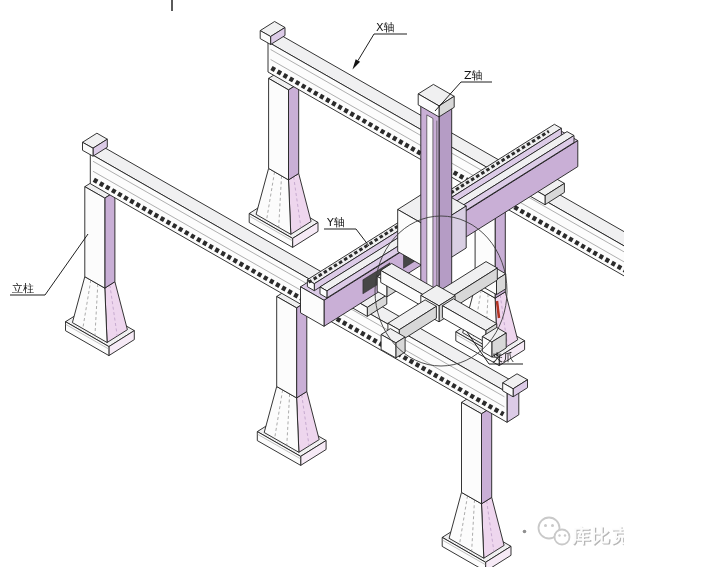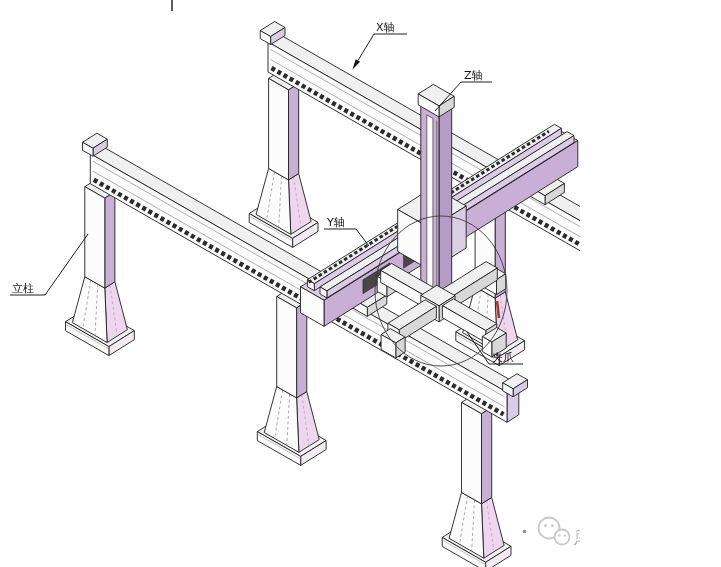--- a/index.html
+++ b/index.html
@@ -1,17 +1,17 @@
 <!DOCTYPE html>
 <html><head>
 <meta charset="utf-8">
 <style>
   html,body{margin:0;padding:0;background:#ffffff;}
   body{font-family:"DejaVu Sans","Liberation Sans",sans-serif;}
-  .stage{position:relative;width:580px;height:567px;background:#ffffff;overflow:hidden;}
+  .stage{position:relative;width:580px;height:567px;background:#ffffff;overflow:hidden;padding-left:44px;}
   svg{position:absolute;left:0;top:0;}
   .lbl{font-size:11px;}
   .wm-sh,.wm-main{font-size:18.5px;font-weight:bold;letter-spacing:1px;}
 </style>
 </head>
 <body>
 
 <div class="stage">
   <svg width="721" height="567" viewBox="0 0 721 567">
 

